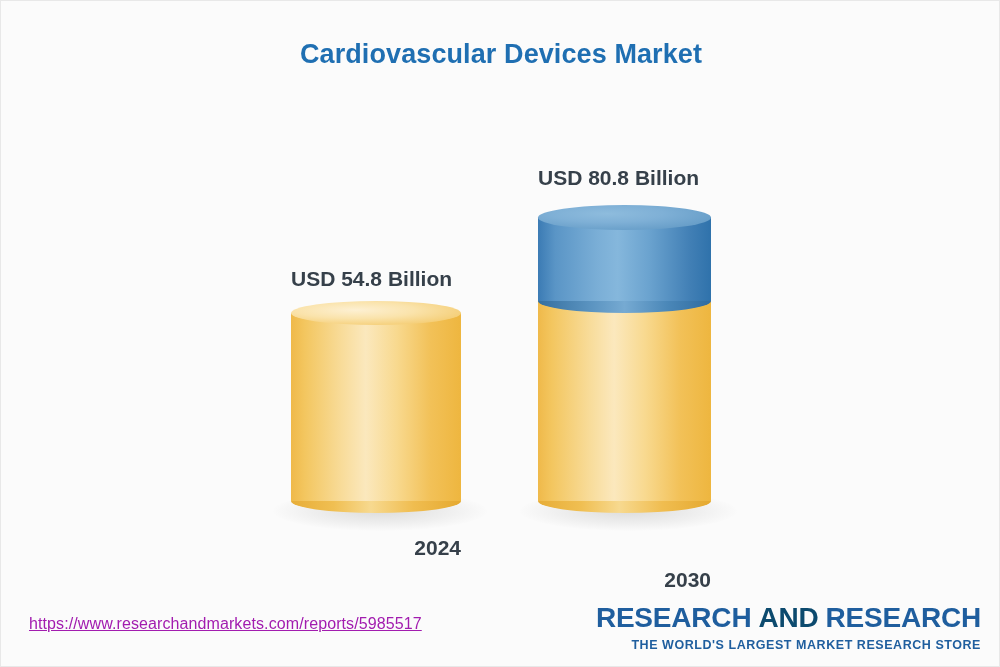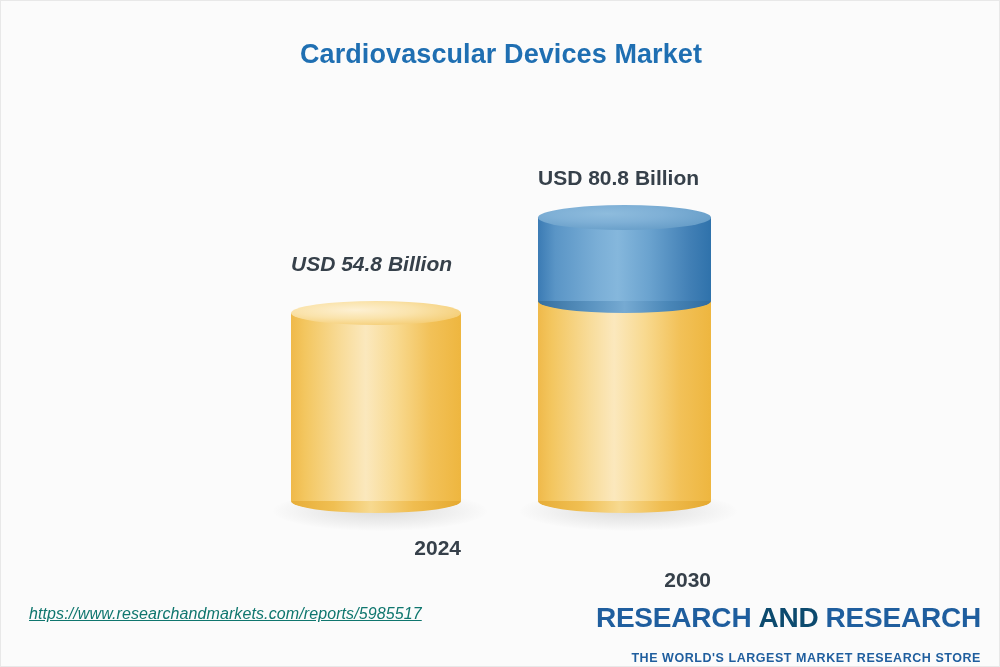--- a/index.html
+++ b/index.html
@@ -139,25 +139,24 @@
   #footer {
     position: absolute;
     left: 0;
     top: 596px;
     width: 1000px;
     height: 70px;
   }
   .footer-url {
     position: absolute;
     left: 28px;
-    top: 8px;
+    top: 18px;
     font-size: 16px;
-    color: #0f766e;
+    color: #a21caf;
     letter-spacing: 0.1px;
-    font-style: italic;
   }
   .logo {
     position: absolute;
     right: 20px;
     top: 6px;
     text-align: right;
   }
   .logo-main {
     font-size: 28px;
     font-weight: bold;
@@ -167,37 +166,37 @@
     white-space: nowrap;
   }
   .logo-and {
     color: #0c4a6e;
   }
   .logo-tagline {
     font-size: 12.5px;
     font-weight: bold;
     color: #1f5e9e;
     letter-spacing: 0.55px;
-    margin-top: 19px;
+    margin-top: 6px;
     white-space: nowrap;
   }
 </style>
 </head>
 <body>
 
 <div id="canvas">
 
   <div id="plot-area">
 
     <div class="chart-title">Cardiovascular Devices Market</div>
 
 
     <div class="bar-group" style="left:290px; top:150px; width:170px;">
 
-      <div class="bar-value-label" style="top:101px;font-style:italic;">USD 54.8 Billion</div>
+      <div class="bar-value-label" style="top:116px;">USD 54.8 Billion</div>
 
       <div class="cyl-shadow" style="left:-18px; top:340px; width:214px; height:40px;"></div>
 
       <div class="cylinder" style="top:150px; width:170px; height:212px;">
 
         <div class="seg-yellow-bottom" style="left:0; top:188px; width:170px; height:24px;"></div>
         <div class="seg-yellow-body" style="left:0; top:12px; width:170px; height:188px;"></div>
         <div class="seg-yellow-top" style="left:0; top:0; width:170px; height:24px;"></div>
       </div>
 

